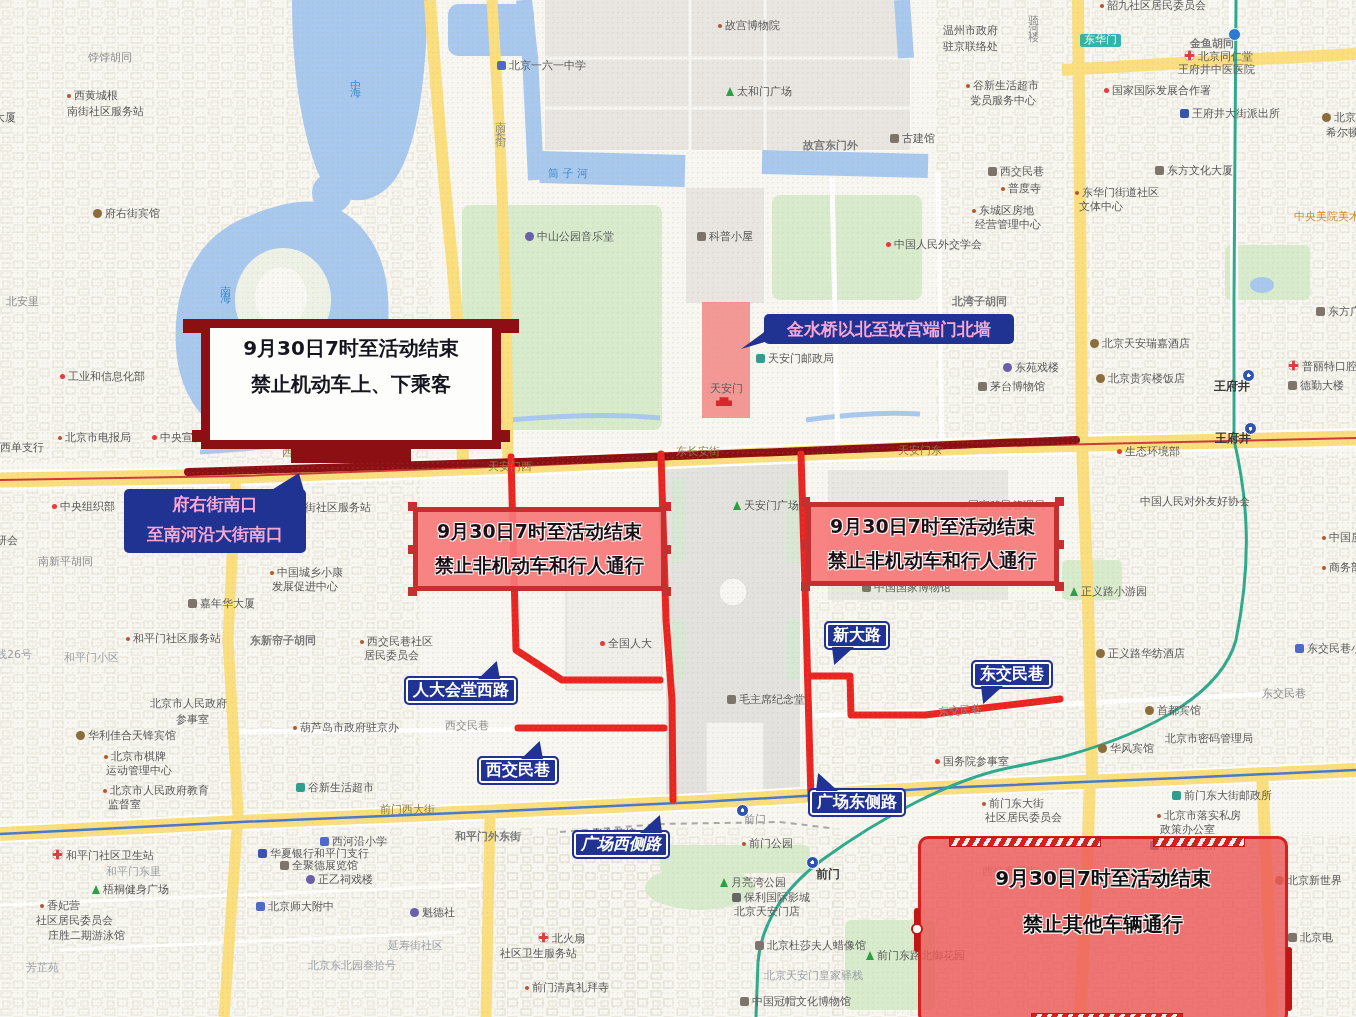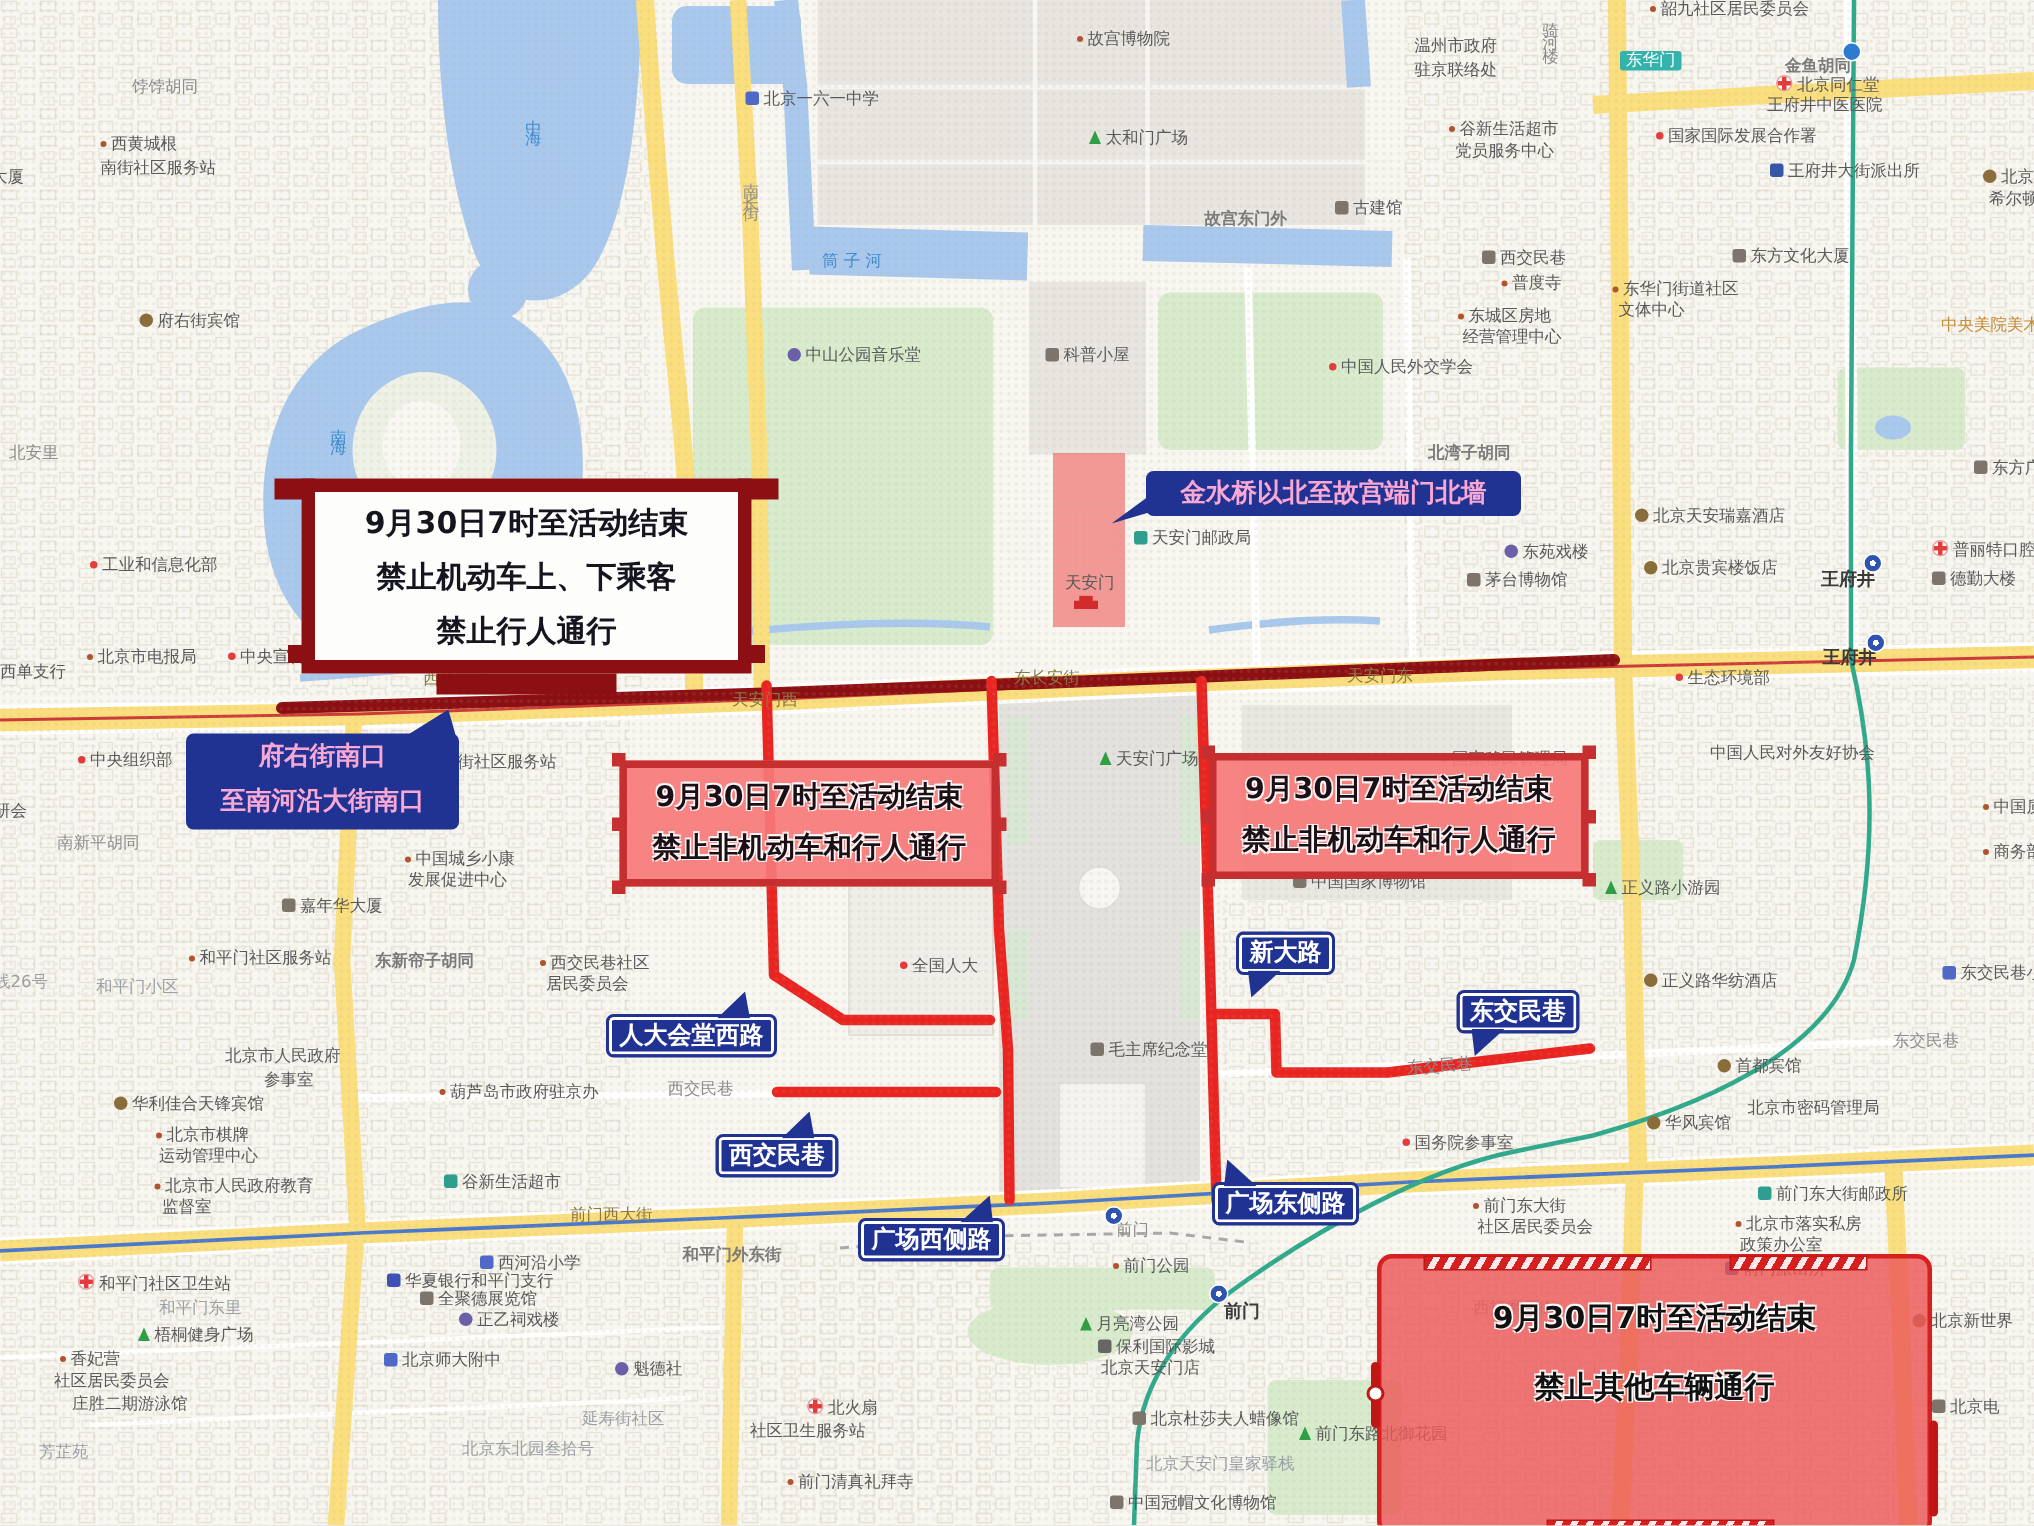--- a/index.html
+++ b/index.html
@@ -70,21 +70,21 @@
   .ct{position:absolute;background:#c62f2f;width:9px;height:9px;}
   .ct.a{left:-10px;top:-10px;} .ct.b{right:-10px;top:-10px;}
   .ct.c{left:-10px;bottom:-10px;} .ct.d{right:-10px;bottom:-10px;}
   .ct.e{left:-10px;top:45%;} .ct.f{right:-10px;top:45%;}
   .rtag{position:absolute;background:#203292;color:#fff;font-weight:bold;font-size:16px;
     padding:2px 7px;border-radius:5px;border:2px solid #203292;
     box-shadow:inset 0 0 0 2px #fff;white-space:nowrap;}
   .rtag .ptr{position:absolute;width:22px;height:18px;background:#203292;}
   .renmin{left:404px;top:676px;} .renmin .ptr{top:-17px;right:16px;clip-path:polygon(85% 0,0 100%,100% 100%);}
   .xijm{left:477px;top:756px;} .xijm .ptr{top:-17px;right:14px;clip-path:polygon(85% 0,0 100%,100% 100%);}
-  .sqw{left:572px;top:812px;} .sqw .ptr{top:-17px;right:6px;clip-path:polygon(90% 0,0 100%,100% 100%);}
+  .sqw{left:572px;top:830px;font-style:italic;} .sqw .ptr{top:-17px;right:6px;clip-path:polygon(90% 0,0 100%,100% 100%);}
   .sqe{left:808px;top:788px;} .sqe .ptr{top:-17px;left:6px;clip-path:polygon(10% 0,0 100%,100% 100%);}
   .xindalu{left:824px;top:621px;} .xindalu .ptr{bottom:-17px;left:6px;clip-path:polygon(10% 100%,0 0,100% 0);}
   .djm{left:971px;top:660px;} .djm .ptr{bottom:-17px;left:8px;clip-path:polygon(10% 100%,0 0,100% 0);}
   .southbox{left:918px;top:836px;width:364px;height:166px;background:rgba(235,88,88,.82);
     border:3px solid #d61f1f;border-radius:10px;text-align:center;padding-top:16px;}
   .southbox .ln{font-size:20px;font-weight:bold;color:#111;line-height:46px;
     text-shadow:1px 1px 0 rgba(255,255,255,.9),-1px -1px 0 rgba(255,255,255,.9),
       1px -1px 0 rgba(255,255,255,.9),-1px 1px 0 rgba(255,255,255,.9);}
   .hs{position:absolute;height:8px;border:1px solid #c01616;
     background:repeating-linear-gradient(120deg,#d61f1f 0 5px,rgba(255,255,255,.85) 5px 9px);}
@@ -372,21 +372,20 @@
   <div id="callouts">
 
     <div class="callout maroonbox">
       <div class="mt tl"></div>
       <div class="mt tr"></div>
       <div class="mt bl"></div>
       <div class="mt br"></div>
       <div class="mt bc"></div>
       <div class="ln">9月30日7时至活动结束</div>
       <div class="ln">禁止机动车上、下乘客</div>
-      <div class="ln">禁止行人通行</div>
     </div>
 
     <div class="callout bluebox route">
       <div class="ptr"></div>
       <div class="ln">府右街南口</div>
       <div class="ln">至南河沿大街南口</div>
     </div>
 
     <div class="callout bluebox jinshui">
       <div class="ptr"></div>

